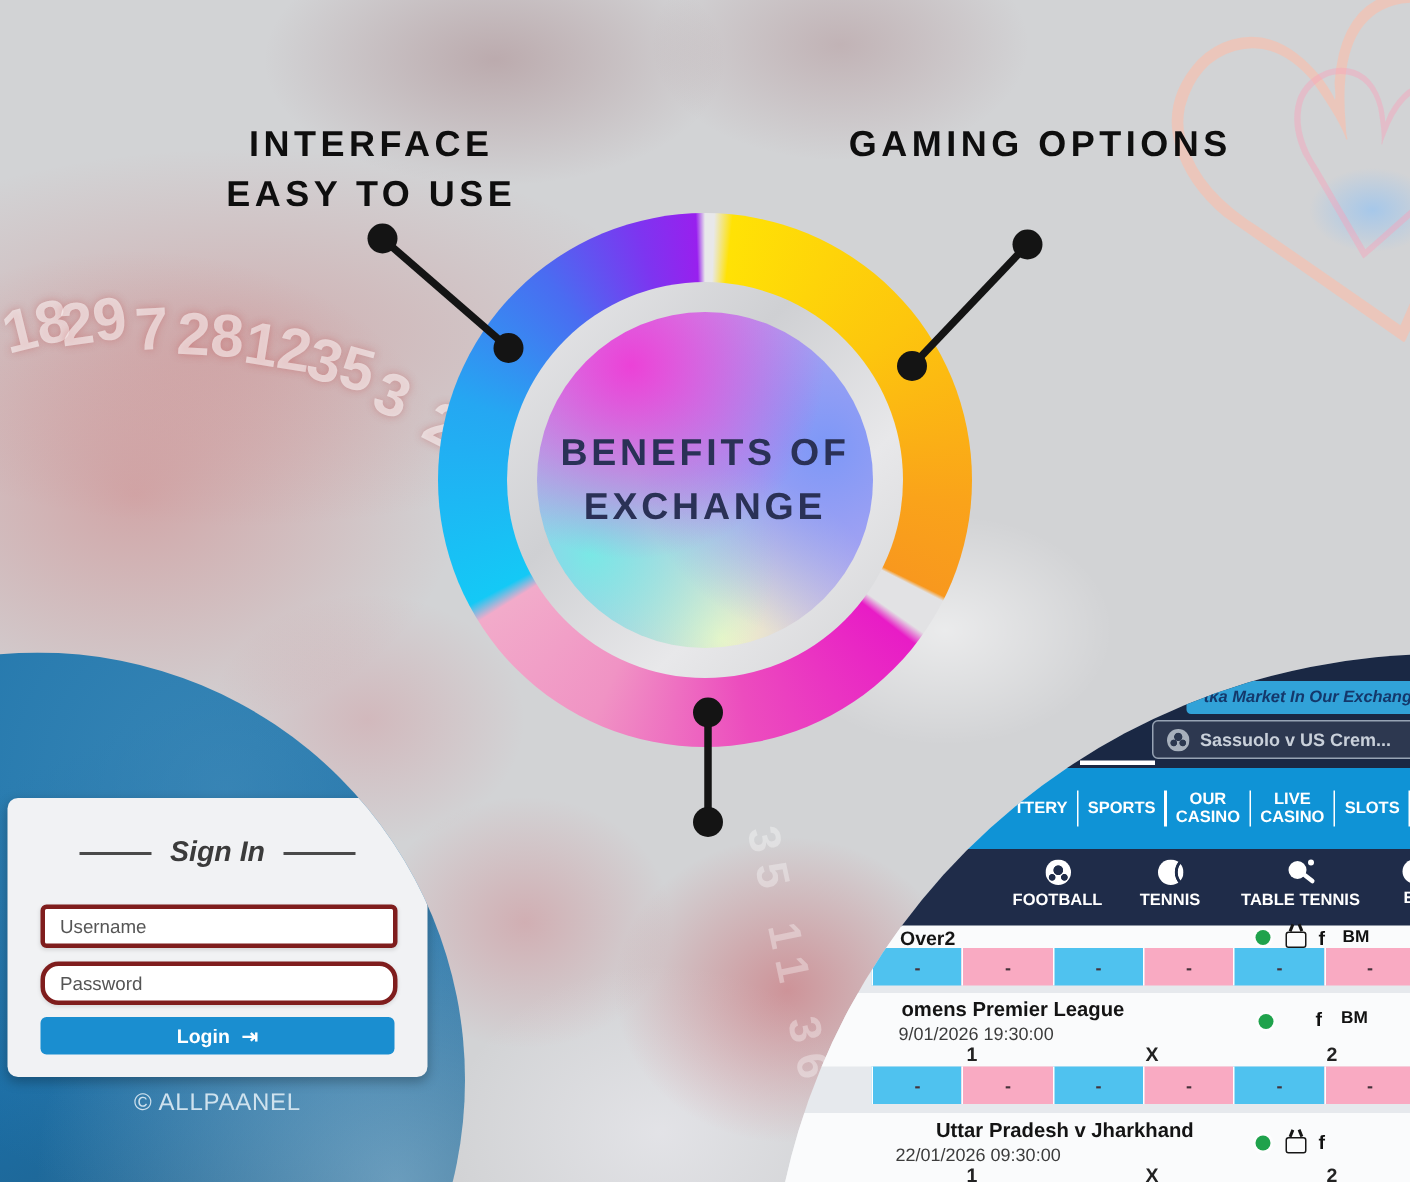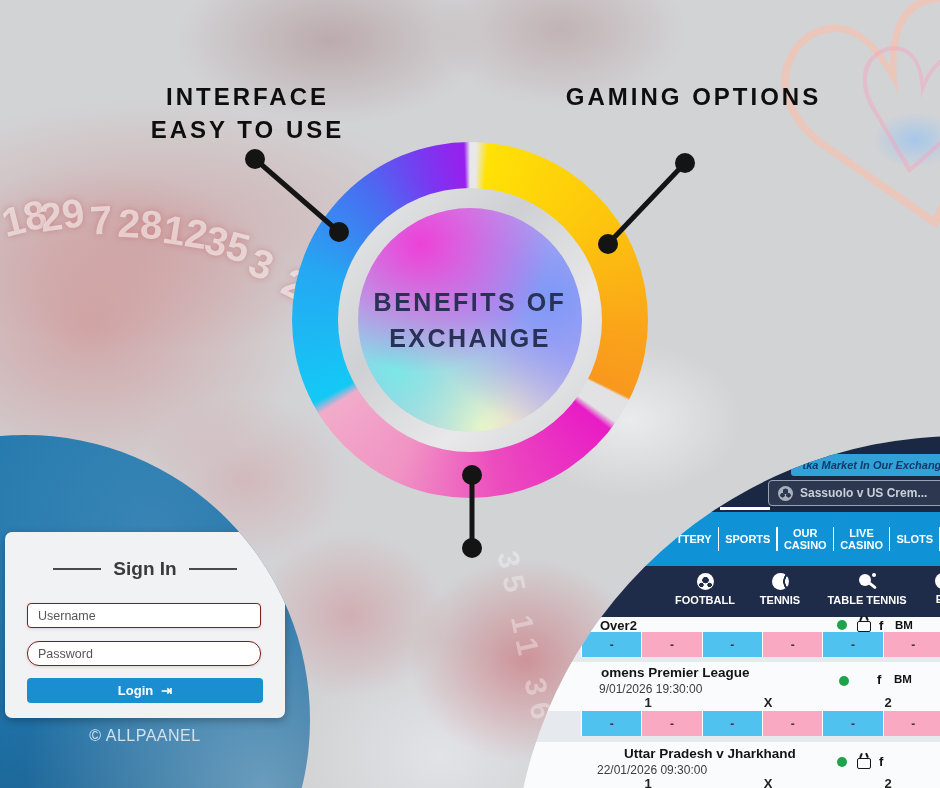--- a/index.html
+++ b/index.html
@@ -29,25 +29,25 @@
   
   .login-circle{position:absolute;left:-260px;top:435px;width:570px;height:570px;border-radius:50%;
     overflow:hidden;background:
       radial-gradient(circle at 92% 62%, rgba(165,205,230,.55), transparent 38%),
       radial-gradient(circle at 72% 16%, rgba(95,160,200,.40), transparent 45%),
       linear-gradient(155deg,#1e74aa 25%,#1b6da4 50%,#265d80 80%,#2a5a7a 100%);}
   .login-logo{position:absolute;left:322px;top:12px;font-family:"Liberation Serif",serif;
     font-weight:bold;font-size:66px;color:#fff;letter-spacing:4px;}
   .signin-card{position:absolute;left:265px;top:97px;width:280px;height:186px;background:#f1f2f4;
     border-radius:7px;box-shadow:0 3px 8px rgba(0,0,0,.28);}
-  .signin-head{display:flex;align-items:center;justify-content:center;gap:12px;margin-top:26px;}
+  .signin-head{display:flex;align-items:center;justify-content:center;gap:12px;margin-top:26px;font-style:italic;}
   .signin-line{width:48px;height:2px;background:#4a4a4a;}
   .signin-title{font-size:19px;font-weight:bold;color:#3b3b3b;}
   .login-input{position:absolute;left:22px;width:222px;height:21px;background:#fff;
-    border:1px solid #7f1d1d;border-radius:4px;padding:1px 0 1px 10px;font-size:12.5px;color:#444;
+    border:3px solid #7f1d1d;border-radius:4px;padding:1px 0 1px 10px;font-size:12.5px;color:#444;
     box-shadow:0 1px 3px rgba(0,0,0,.12);font-family:"Liberation Sans",sans-serif;outline:none;}
   .login-input::placeholder{color:#555;}
   .inp-user{top:71px;} .inp-pass{top:109px;border-radius:12px;}
   .login-btn{position:absolute;left:22px;top:146px;width:236px;height:25px;background:#1a8ed0;
     border:none;border-radius:4px;color:#fff;font-weight:bold;font-size:13px;cursor:pointer;
     display:flex;align-items:center;justify-content:center;gap:8px;font-family:"Liberation Sans",sans-serif;}
   .login-footer{position:absolute;left:265px;top:292px;width:280px;text-align:center;
     font-size:16px;color:#cfe2ee;letter-spacing:.5px;}
 
   

